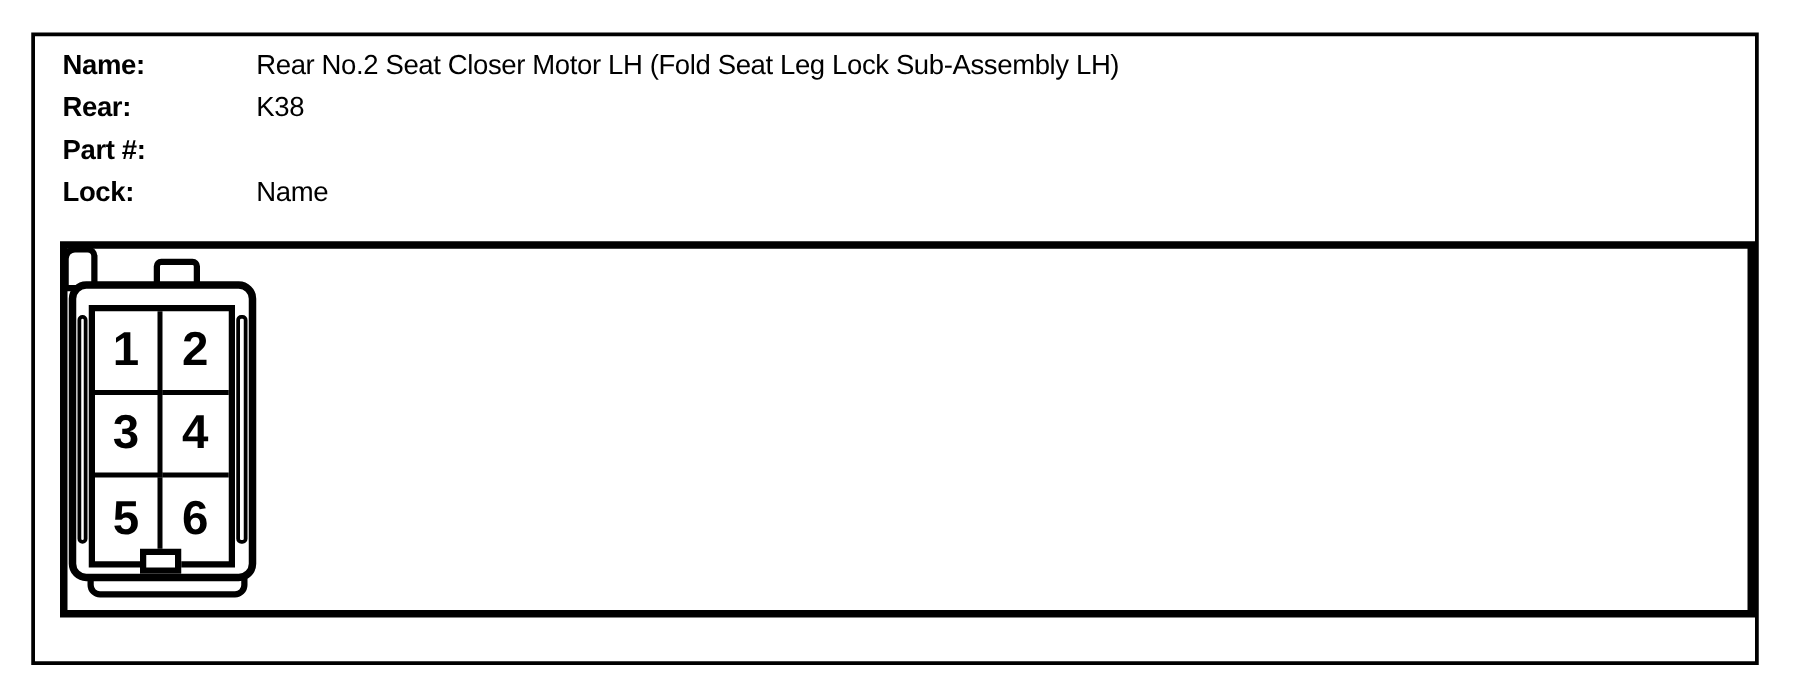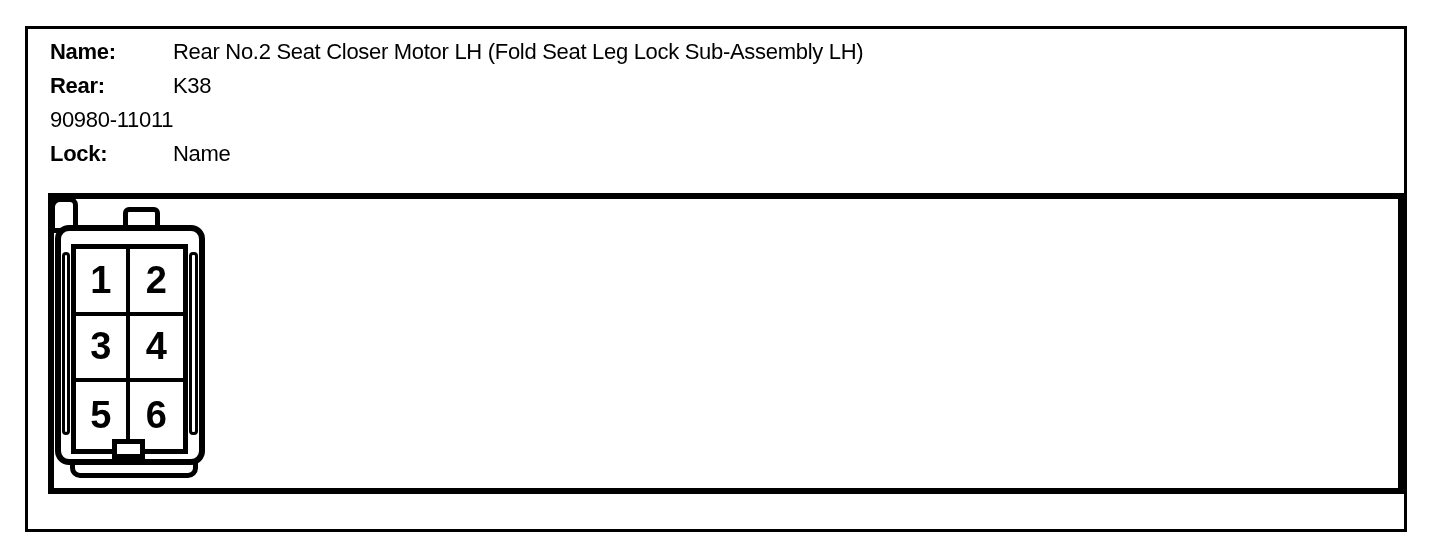--- a/index.html
+++ b/index.html
@@ -28,21 +28,21 @@
     line-height: 34px;
     font-size: 22px;
     letter-spacing: -0.3px;
     white-space: nowrap;
   }
   .field-label {
     width: 123px;
     font-weight: bold;
     flex: 0 0 auto;
   }
-  .field-value { flex: 0 0 auto; }
+  .field-value { flex: 0 0 auto; margin-left: 32px; }
 
   
   .diagram-box {
     position: absolute;
     left: 20px; top: 164px;
     width: 1356px; height: 301px;
     border: 6px solid #000;
     box-sizing: border-box;
   }
   .diagram-box * { box-sizing: border-box; position: absolute; }
@@ -105,21 +105,21 @@
   <div class="header">
     <div class="field-row">
       <span class="field-label">Name:</span>
       <span class="field-value">Rear No.2 Seat Closer Motor LH (Fold Seat Leg Lock Sub-Assembly LH)</span>
     </div>
     <div class="field-row">
       <span class="field-label">Rear:</span>
       <span class="field-value">K38</span>
     </div>
     <div class="field-row">
-      <span class="field-value">90980-11011</span>
+      <span class="field-label">Part #:</span>
     </div>
     <div class="field-row">
       <span class="field-label">Lock:</span>
       <span class="field-value">Name</span>
     </div>
   </div>
 
   <div class="diagram-box">
     <div style="position:static">
       <div class="ear"></div>

